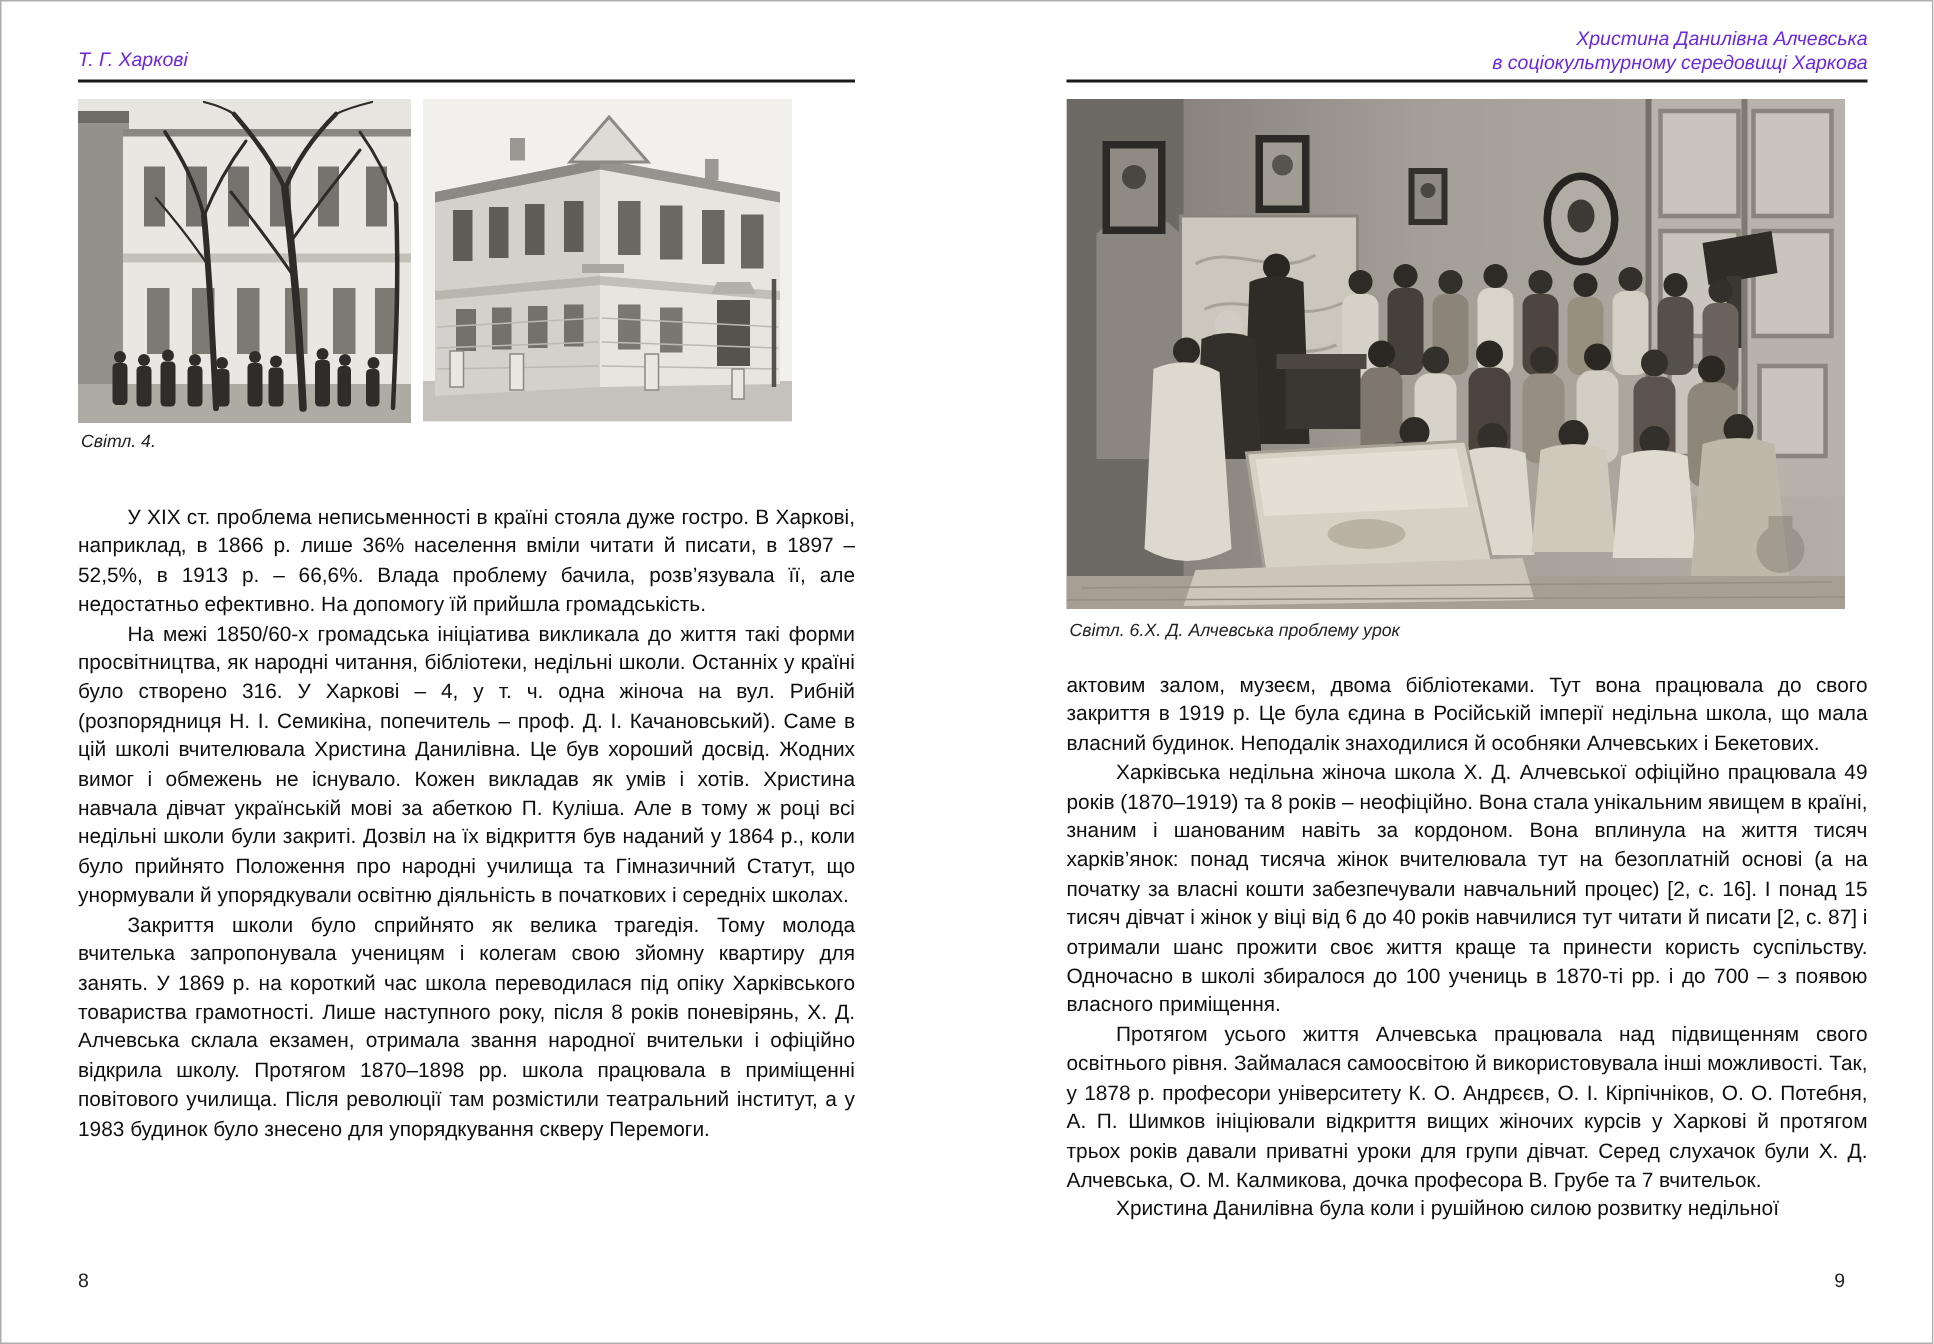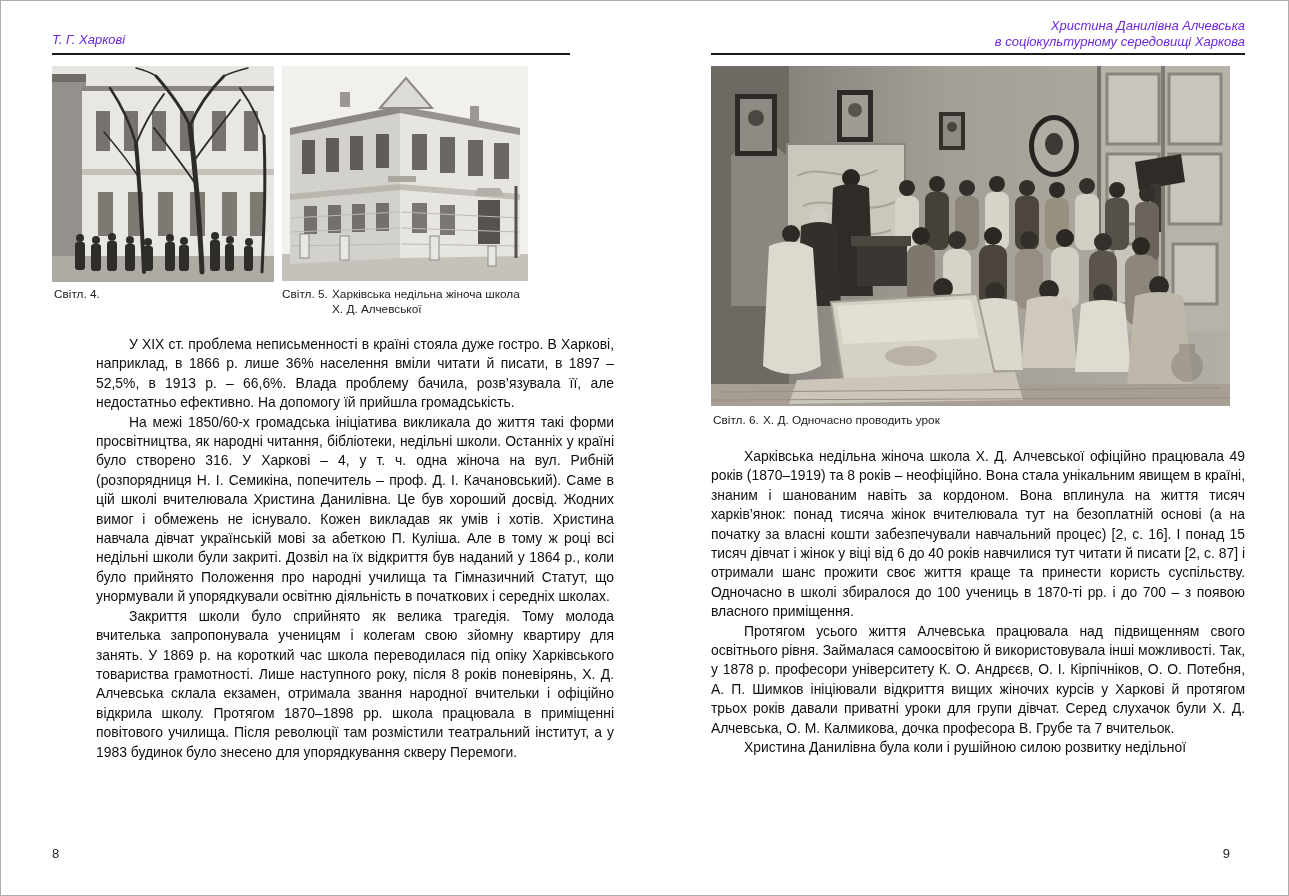--- a/index.html
+++ b/index.html
@@ -28,32 +28,33 @@
 
   .photo{position:absolute;overflow:hidden;background:#d8d6d2;}
   .photo svg{display:block;}
   .photo-4{left:51px;top:65px;width:222px;height:216px;}
   .photo-5{left:281px;top:65px;width:246px;height:215px;}
   .photo-6{left:710px;top:65px;width:519px;height:340px;}
 
   .caption{
     position:absolute;
     display:flex;
+    font-style:italic;
     font-size:11.8px;
     line-height:14.6px;
     color:#222;
   }
   .caption .cap-label{flex:0 0 50px;}
   .caption .cap-text{white-space:pre-line;}
   .cap-4{left:53px;top:286px;width:230px;}
   .cap-5{left:281px;top:286px;width:246px;}
   .cap-6{left:712px;top:412px;width:520px;}
 
   .body-col{position:absolute;}
-  .body-left{left:51px;top:334px;width:518px;margin-left:44px;}
+  .body-left{left:51px;top:334px;width:518px;}
   .body-right{left:710px;top:446px;width:534px;}
   .body-col p{
     margin:0;
     font-size:13.9px;
     line-height:19.4px;
     text-align:justify;
     text-indent:33px;
     color:#0f0f0f;
   }
   .body-col p.no-indent{text-indent:0;}
@@ -195,25 +196,20 @@
         <rect x="148" y="170" width="9" height="24"></rect>
         <rect x="206" y="180" width="8" height="20"></rect>
       </g>
       <line x1="234" y1="120" x2="234" y2="192" stroke="#55524d" stroke-width="3"></line>
     </svg>
   </div>
 
   <div class="caption cap-4">
     <span class="cap-label">Світл. 4.</span>
   </div>
-  <div class="caption cap-5">
-    <span class="cap-label">Світл. 5.</span>
-    <span class="cap-text">Харківська недільна жіноча школа
-Х. Д. Алчевської</span>
-  </div>
 
   <div class="body-col body-left">
     <p>У XIX ст. проблема неписьменності в країні стояла дуже гостро. В Харкові, наприклад, в 1866 р. лише 36% населення вміли читати й писати, в 1897 – 52,5%, в 1913 р. – 66,6%. Влада проблему бачила, розв’язувала її, але недостатньо ефективно. На допомогу їй прийшла громадськість.</p>
     <p>На межі 1850/60-х громадська ініціатива викликала до життя такі форми просвітництва, як народні читання, бібліотеки, недільні школи. Останніх у країні було створено 316. У Харкові – 4, у т. ч. одна жіноча на вул. Рибній (розпорядниця Н. І. Семикіна, попечитель – проф. Д. І. Качановський). Саме в цій школі вчителювала Христина Данилівна. Це був хороший досвід. Жодних вимог і обмежень не існувало. Кожен викладав як умів і хотів. Христина навчала дівчат українській мові за абеткою П. Куліша. Але в тому ж році всі недільні школи були закриті. Дозвіл на їх відкриття був наданий у 1864 р., коли було прийнято Положення про народні училища та Гімназичний Статут, що унормували й упорядкували освітню діяльність в початкових і середніх школах.</p>
     <p>Закриття школи було сприйнято як велика трагедія. Тому молода вчителька запропонувала ученицям і колегам свою зйомну квартиру для занять. У 1869 р. на короткий час школа переводилася під опіку Харківського товариства грамотності. Лише наступного року, після 8 років поневірянь, Х. Д. Алчевська склала екзамен, отримала звання народної вчительки і офіційно відкрила школу. Протягом 1870–1898 рр. школа працювала в приміщенні повітового училища. Після революції там розмістили театральний інститут, а у 1983 будинок було знесено для упорядкування скверу Перемоги.</p>
   </div>
 
   <div class="page-num page-num-left">8</div>
 
   <div class="running-head head-right">Христина Данилівна Алчевська
@@ -342,24 +338,25 @@
 
       <g opacity="0.35" fill="#6f6961">
         <circle cx="476" cy="300" r="16"></circle>
         <rect x="468" y="278" width="16" height="12"></rect>
       </g>
     </svg>
   </div>
 
   <div class="caption cap-6">
     <span class="cap-label">Світл. 6.</span>
-    <span class="cap-text">Х. Д. Одночасно проводить урок</span>
+    <span class="cap-text">Х. Д. Алчевська проблему урок</span>
   </div>
 
   <div class="body-col body-right">
+    <p class="no-indent">актовим залом, музеєм, двома бібліотеками. Тут вона працювала до свого закриття в 1919 р. Це була єдина в Російській імперії недільна школа, що мала власний будинок. Неподалік знаходилися й особняки Алчевських і Бекетових.</p>
     <p>Харківська недільна жіноча школа Х. Д. Алчевської офіційно працювала 49 років (1870–1919) та 8 років – неофіційно. Вона стала унікальним явищем в країні, знаним і шанованим навіть за кордоном. Вона вплинула на життя тисяч харків’янок: понад тисяча жінок вчителювала тут на безоплатній основі (а на початку за власні кошти забезпечували навчальний процес) [2, с. 16]. І понад 15 тисяч дівчат і жінок у віці від 6 до 40 років навчилися тут читати й писати [2, с. 87] і отримали шанс прожити своє життя краще та принести користь суспільству. Одночасно в школі збиралося до 100 учениць в 1870-ті рр. і до 700 – з появою власного приміщення.</p>
     <p>Протягом усього життя Алчевська працювала над підвищенням свого освітнього рівня. Займалася самоосвітою й використовувала інші можливості. Так, у 1878 р. професори університету К. О. Андрєєв, О. І. Кірпічніков, О. О. Потебня, А. П. Шимков ініціювали відкриття вищих жіночих курсів у Харкові й протягом трьох років давали приватні уроки для групи дівчат. Серед слухачок були Х. Д. Алчевська, О. М. Калмикова, дочка професора В. Грубе та 7 вчительок.</p>
     <p>Христина Данилівна була коли і рушійною силою розвитку недільної</p>
   </div>
 
   <div class="page-num page-num-right">9</div>
 
 </div>
 
 </body></html>

